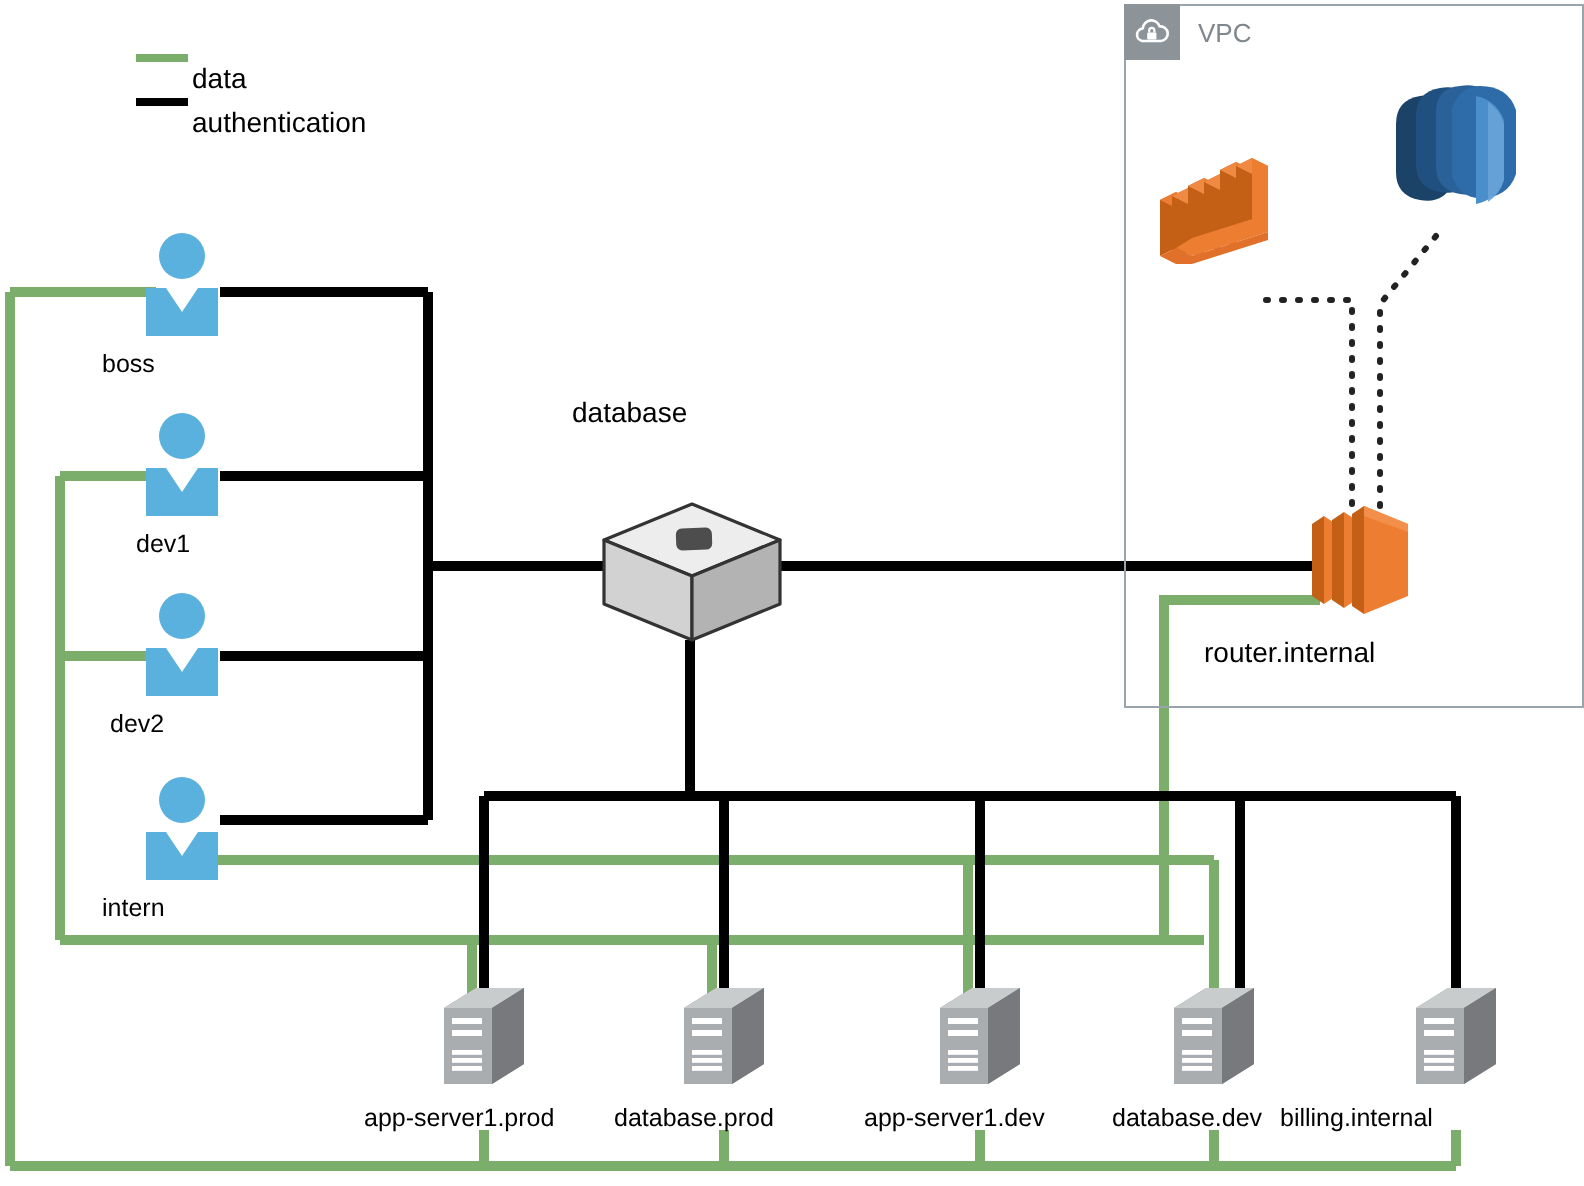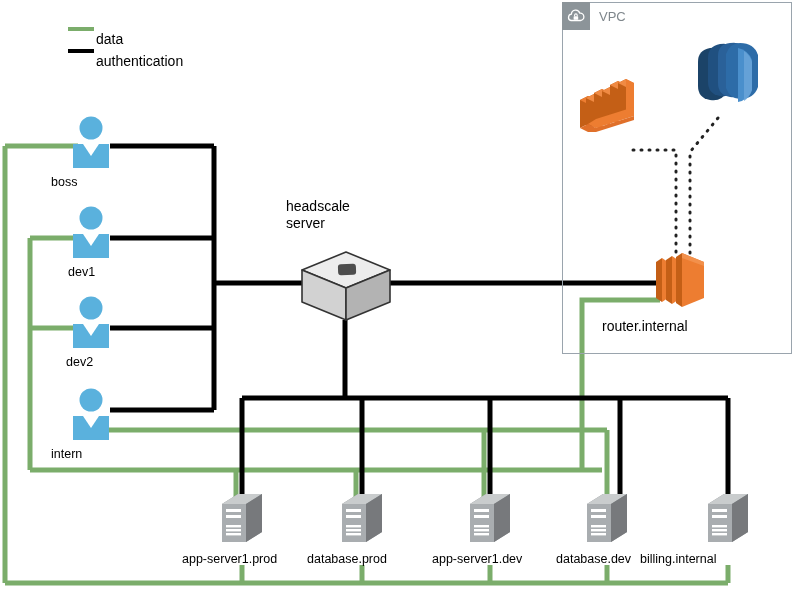--- a/index.html
+++ b/index.html
@@ -113,33 +113,32 @@
   </div>
   <div class="lbl" style="left:68px;top:265px;width:80px;">dev1</div>
 
   <div class="node" style="left:70px;top:296px;">
     <svg width="42" height="52" viewBox="0 0 42 52">
       <circle cx="21" cy="12" r="11.5" fill="#5ab1dd"></circle>
       <path d="M3,28 H39 V52 H3 Z" fill="#5ab1dd"></path>
       <path d="M13,28 L21,40 L29,28 Z" fill="#ffffff"></path>
     </svg>
   </div>
-  <div class="lbl" style="left:66px;top:355px;width:80px;">dev2</div>
+  <div class="lbl" style="left:55px;top:355px;width:80px;">dev2</div>
 
   <div class="node" style="left:70px;top:388px;">
     <svg width="42" height="52" viewBox="0 0 42 52">
       <circle cx="21" cy="12" r="11.5" fill="#5ab1dd"></circle>
       <path d="M3,28 H39 V52 H3 Z" fill="#5ab1dd"></path>
       <path d="M13,28 L21,40 L29,28 Z" fill="#ffffff"></path>
     </svg>
   </div>
   <div class="lbl" style="left:51px;top:447px;width:80px;">intern</div>
 
-  <div class="lbl big" style="left:286px;top:198px;width:120px;">headscale</div>
-  <div class="lbl big" style="left:286px;top:215px;width:120px;">server</div>
+  <div class="lbl big" style="left:286px;top:198px;width:120px;">database</div>
   <div class="node" style="left:300px;top:250px;">
     <svg width="92" height="72" viewBox="0 0 92 72">
       <path d="M46,2 L90,20 L46,38 L2,20 Z" fill="#ededed" stroke="#333" stroke-width="1.6" stroke-linejoin="round"></path>
       <path d="M2,20 L46,38 L46,70 L2,52 Z" fill="#d2d2d2" stroke="#333" stroke-width="1.6" stroke-linejoin="round"></path>
       <path d="M90,20 L46,38 L46,70 L90,52 Z" fill="#b3b3b3" stroke="#333" stroke-width="1.6" stroke-linejoin="round"></path>
       <rect x="38" y="14" width="18" height="11" rx="3" fill="#4d4d4d" transform="rotate(-2 47 19)"></rect>
     </svg>
   </div>
 
   <div class="vpc-box" style="left:562px;top:2px;width:228px;height:350px;"></div>

